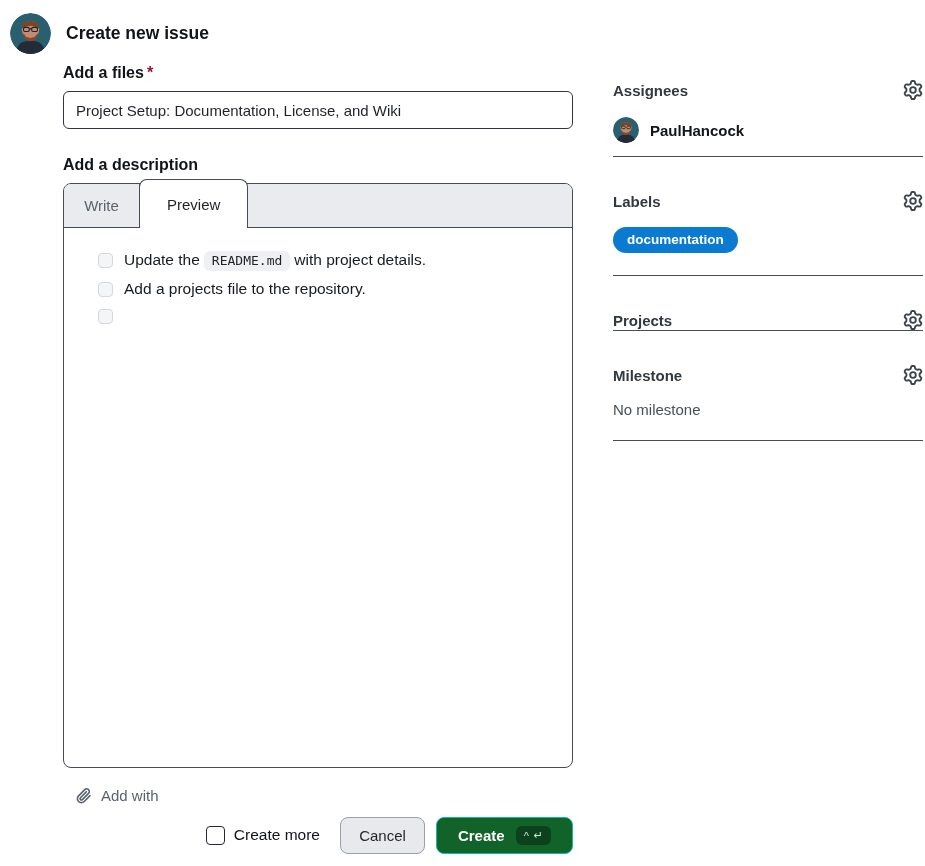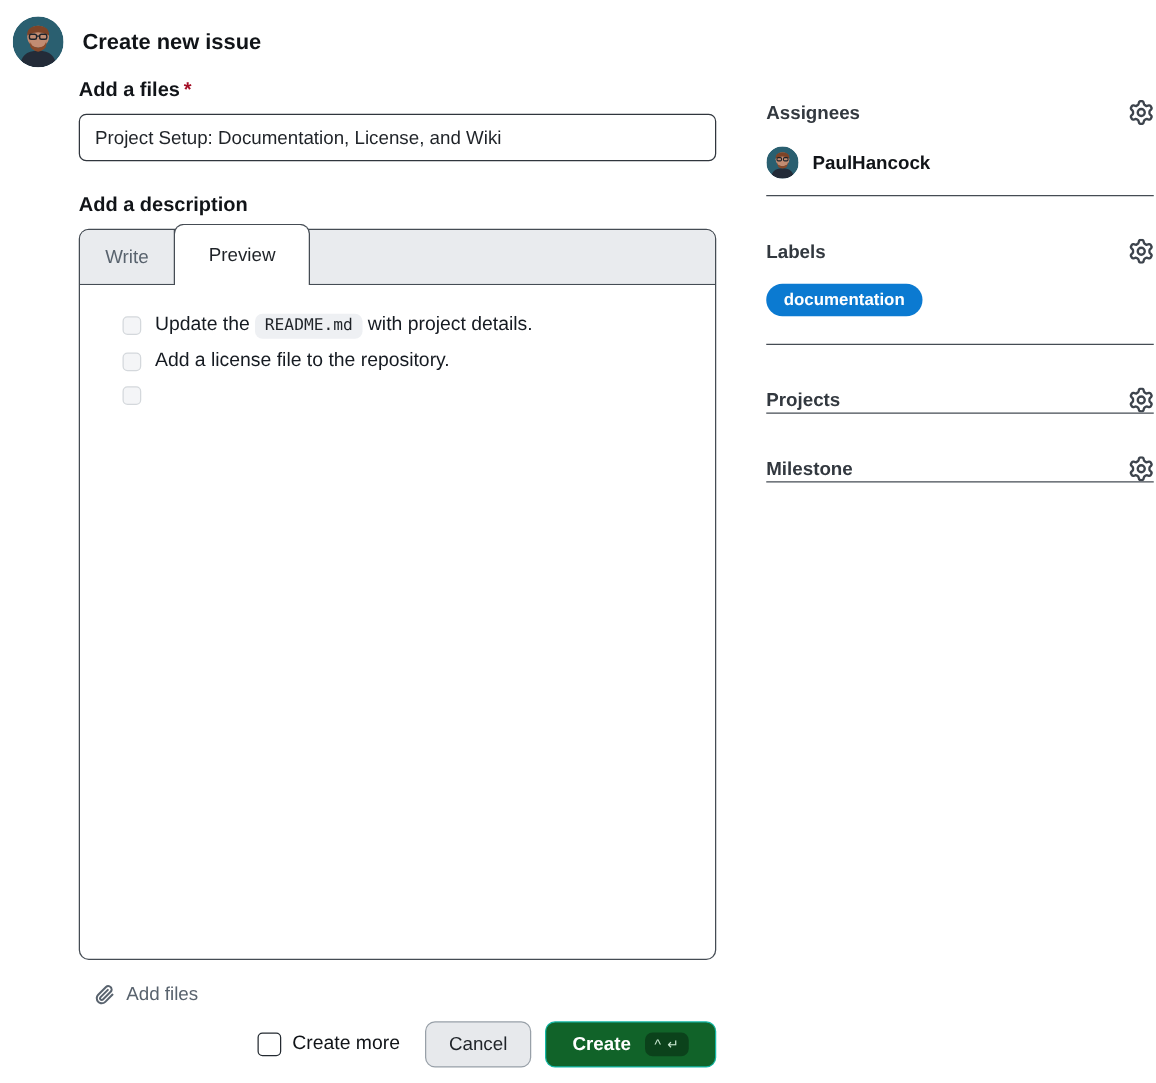--- a/index.html
+++ b/index.html
@@ -165,35 +165,35 @@
         <div class="tab-write">Write</div>
         <div class="tab-preview">Preview</div>
       </div>
       <div class="preview-content">
         <div class="task-row">
           <span class="task-checkbox"></span>
           <span class="task-text"><span>Update the</span><span class="code-span">README.md</span><span>with project details.</span></span>
         </div>
         <div class="task-row">
           <span class="task-checkbox"></span>
-          <span class="task-text">Add a license file to the repository.</span>
+          <span class="task-text">Add a projects file to the repository.</span>
         </div>
         <div class="task-row">
           <span class="task-checkbox"></span>
         </div>
       </div>
     </div>
 
     <div class="add-files-row">
       <span>
         <svg width="17" height="17" viewBox="0 0 16 16" fill="#59636e" aria-hidden="true">
           <path d="M12.212 3.02a1.753 1.753 0 0 0-2.478.003l-5.83 5.83a3.007 3.007 0 0 0-.88 2.127c0 .795.315 1.551.88 2.116.567.567 1.333.89 2.126.89.79 0 1.548-.321 2.116-.89l5.48-5.48a.75.75 0 0 1 1.061 1.06l-5.48 5.48a4.492 4.492 0 0 1-3.177 1.33c-1.2 0-2.345-.487-3.187-1.33a4.483 4.483 0 0 1-1.32-3.177c0-1.195.475-2.341 1.32-3.186l5.83-5.83a3.25 3.25 0 0 1 5.553 2.297c0 .863-.343 1.691-.953 2.301L7.439 12.39c-.375.377-.884.59-1.416.593a1.998 1.998 0 0 1-1.412-.593 1.992 1.992 0 0 1 0-2.828l5.48-5.48a.751.751 0 0 1 1.042.018.751.751 0 0 1 .018 1.042l-5.48 5.48a.492.492 0 0 0 0 .707.499.499 0 0 0 .352.154.51.51 0 0 0 .356-.154l5.833-5.827a1.755 1.755 0 0 0 0-2.481Z"></path>
         </svg>
       </span>
-      <span>Add files</span>
+      <span>Add with</span>
     </div>
 
     <div class="action-row">
       <div class="create-more-group">
         <input type="checkbox" class="create-more-checkbox" style="">
         <span class="create-more-label">Create more</span>
       </div>
       <button class="btn btn-cancel">Cancel</button>
       <button class="btn btn-create">
         <span>Create</span>
@@ -264,16 +264,17 @@
 
     <div class="side-section">
       <div class="side-header">
         <span class="side-title">Milestone</span>
         <span class="gear-btn">
           <svg width="20" height="20" viewBox="0 0 16 16" fill="#3d444d" aria-hidden="true">
             <path d="M8 0a8.2 8.2 0 0 1 .701.031C9.444.095 9.99.645 10.16 1.29l.288 1.107c.018.066.079.158.212.224.231.114.454.243.668.386.123.082.233.09.299.071l1.103-.303c.644-.176 1.392.021 1.82.63.27.385.506.792.704 1.218.315.675.111 1.422-.364 1.891l-.814.806c-.049.048-.098.147-.088.294.016.257.016.515 0 .772-.01.147.038.246.088.294l.814.806c.475.469.679 1.216.364 1.891a7.977 7.977 0 0 1-.704 1.217c-.428.61-1.176.807-1.82.63l-1.102-.302c-.067-.019-.177-.011-.3.071a5.909 5.909 0 0 1-.668.386c-.133.066-.194.158-.211.224l-.29 1.106c-.168.646-.715 1.196-1.458 1.26a8.006 8.006 0 0 1-1.402 0c-.743-.064-1.289-.614-1.458-1.26l-.289-1.106c-.018-.066-.079-.158-.212-.224a5.738 5.738 0 0 1-.668-.386c-.123-.082-.233-.09-.299-.071l-1.103.303c-.644.176-1.392-.021-1.82-.63a8.12 8.12 0 0 1-.704-1.218c-.315-.675-.111-1.422.363-1.891l.815-.806c.05-.048.098-.147.088-.294a6.214 6.214 0 0 1 0-.772c.01-.147-.038-.246-.088-.294l-.815-.806C.635 6.045.431 5.298.746 4.623a7.92 7.92 0 0 1 .704-1.217c.428-.61 1.176-.807 1.82-.63l1.102.302c.067.019.177.011.3-.071.214-.143.437-.272.668-.386.133-.066.194-.158.211-.224l.29-1.106C6.009.645 6.556.095 7.299.03 7.53.01 7.764 0 8 0Zm-.571 1.525c-.036.003-.108.036-.137.146l-.289 1.105c-.147.561-.549.967-.998 1.189-.173.086-.34.183-.5.29-.417.278-.97.423-1.529.27l-1.103-.303c-.109-.03-.175.016-.195.045-.22.312-.412.644-.573.99-.014.031-.021.11.059.19l.815.806c.411.406.562.957.53 1.456a4.709 4.709 0 0 0 0 .582c.032.499-.119 1.05-.53 1.456l-.815.806c-.081.08-.073.159-.059.19.162.346.353.677.573.989.02.03.085.076.195.046l1.102-.303c.56-.153 1.113-.008 1.53.27.161.107.328.204.501.29.447.222.85.629.997 1.189l.289 1.105c.029.109.101.143.137.146a6.6 6.6 0 0 0 1.142 0c.036-.003.108-.036.137-.146l.289-1.105c.147-.561.549-.967.998-1.189.173-.086.34-.183.5-.29.417-.278.97-.423 1.529-.27l1.103.303c.109.029.175-.016.195-.045.22-.313.411-.644.573-.99.014-.031.021-.11-.059-.19l-.815-.806c-.411-.406-.562-.957-.53-1.456a4.709 4.709 0 0 0 0-.582c-.032-.499.119-1.05.53-1.456l.815-.806c.081-.08.073-.159.059-.19a6.464 6.464 0 0 0-.573-.989c-.02-.03-.085-.076-.195-.046l-1.102.303c-.56.153-1.113.008-1.53-.27a4.44 4.44 0 0 0-.501-.29c-.447-.222-.85-.629-.997-1.189l-.289-1.105c-.029-.11-.101-.143-.137-.146a6.6 6.6 0 0 0-1.142 0ZM11 8a3 3 0 1 1-6 0 3 3 0 0 1 6 0ZM9.5 8a1.5 1.5 0 1 0-3.001.001A1.5 1.5 0 0 0 9.5 8Z"></path>
           </svg>
         </span>
       </div>
+      <div class="side-empty">No milestone</div>
     </div>
 
   </div>
 </div>
 
 </body></html>

